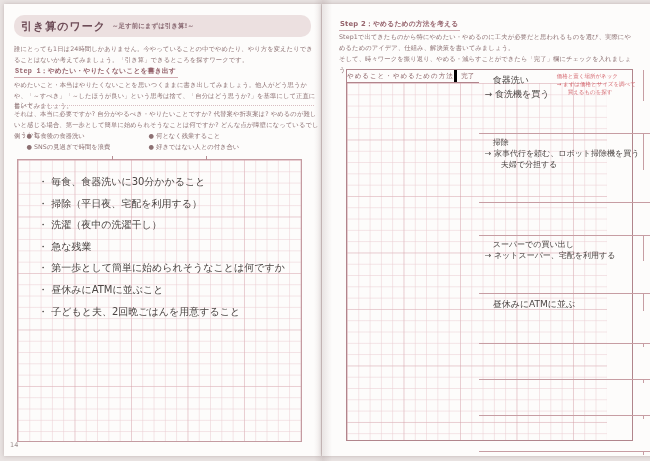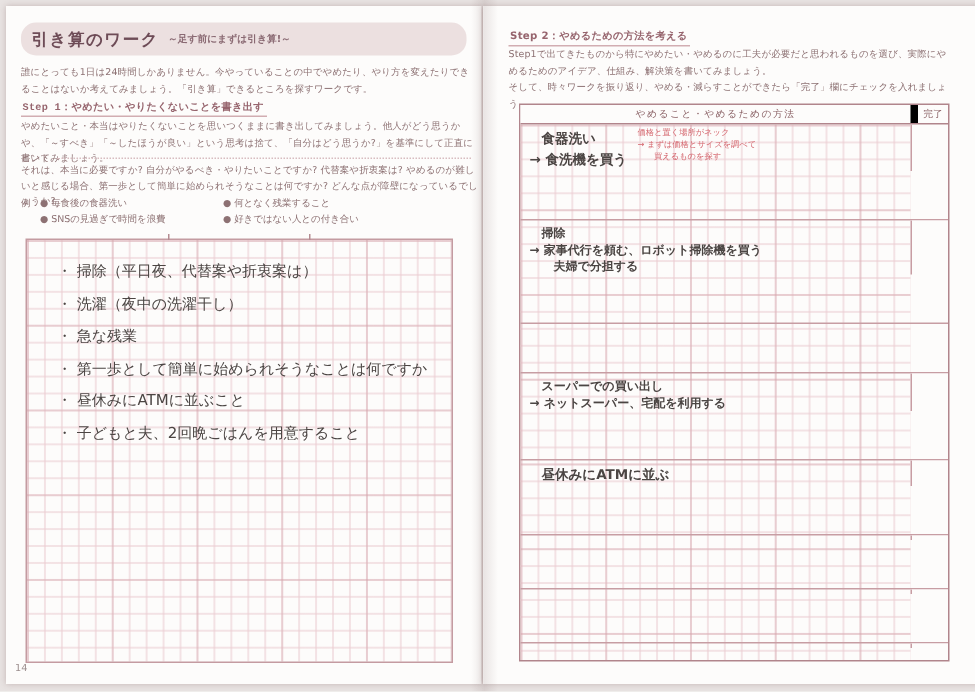--- a/index.html
+++ b/index.html
@@ -51,32 +51,32 @@
   .tick.t1 { left:33.3%; } .tick.t2 { left:66.6%; }
 
   .hw-list { padding:11px 0 0 20px; }
   .hw-list div { font-size:10px; line-height:21.6px; color:#4b4543; white-space:nowrap; }
 
   .page-num { position:absolute; bottom:7px; font-size:6.5px; color:#9b8d8d; }
   .pn-left { left:6px; } .pn-right { right:6px; }
 
   
   .quit-table { position:absolute; left:24px; top:65px; width:287px; height:372px;
-                border:1.5px solid #b1858c; background:#fdfcfb; display:flex; flex-direction:column; }
+                border:1.5px solid #b1858c; background:#fdfcfb; display:flex; flex-direction:row; }
   .qt-grid { position:absolute; left:0; top:13px; right:25px; bottom:0; z-index:0; }
   .qt-header { height:13px; flex:none; display:flex; border-bottom:1px solid #b1858c;
                position:relative; z-index:2; background:#fdfcfb; }
   .qt-header .h-main { flex:1; text-align:center; font-size:6.5px; color:#8a6165; line-height:13px; letter-spacing:1px; }
-  .qt-header .h-done { width:25px; border-left:5px solid #000000; text-align:center; font-size:6.5px; color:#8a6165; line-height:13px; }
+  .qt-header .h-done { width:25px; border-left:3px solid #000000; text-align:center; font-size:6.5px; color:#8a6165; line-height:13px; }
   .qt-rows { flex:1; display:flex; flex-direction:column; position:relative; z-index:1; }
   .trow { flex:1; display:flex; position:relative; }
   .trow + .trow { border-top:1px solid #c79da3;margin-top:32px; }
   .cell-main { flex:1; padding:3px 4px 0 6px; position:relative; }
   .cell-done { width:25px; border-left:1px solid #c79da3; background:#fdfcfb; }
-  .hw { font-size:8px; line-height:11px; color:#4b4543; white-space:nowrap;font-weight:bold; }
+  .hw { font-size:8px; line-height:11px; color:#4b4543; white-space:nowrap; }
   .hw.l1 { margin-left:8px; }
   .hw.l3 { margin-left:16px; }
   .row-tall .hw { font-size:9px; line-height:14px; }
   .red-note { position:absolute; left:78px; top:3px; font-size:5.5px; line-height:7.8px; color:#d4646c; }
   .red-note .n3 { margin-left:11px; }
 </style>
 </head>
 <body>
 
 <div class="canvas">
@@ -110,21 +110,22 @@
       <div class="ex-col2">
         <div class="ex-item">● 何となく残業すること</div>
         <div class="ex-item">● 好きではない人との付き合い</div>
       </div>
     </div>
 
     <div class="grid-box gridbg">
       <span class="tick t1"></span>
       <span class="tick t2"></span>
       <div class="hw-list">
-        <div>・ 掃除（平日夜、代替案や折衷案は）</div>
+        <div>・ 毎食、食器洗いに30分かかること</div>
+        <div>・ 掃除（平日夜、宅配を利用する）</div>
         <div>・ 洗濯（夜中の洗濯干し）</div>
         <div>・ 急な残業</div>
         <div>・ 第一歩として簡単に始められそうなことは何ですか</div>
         <div>・ 昼休みにATMに並ぶこと</div>
         <div>・ 子どもと夫、2回晩ごはんを用意すること</div>
       </div>
     </div>
 
     <div class="page-num pn-left">14</div>
   </div>

